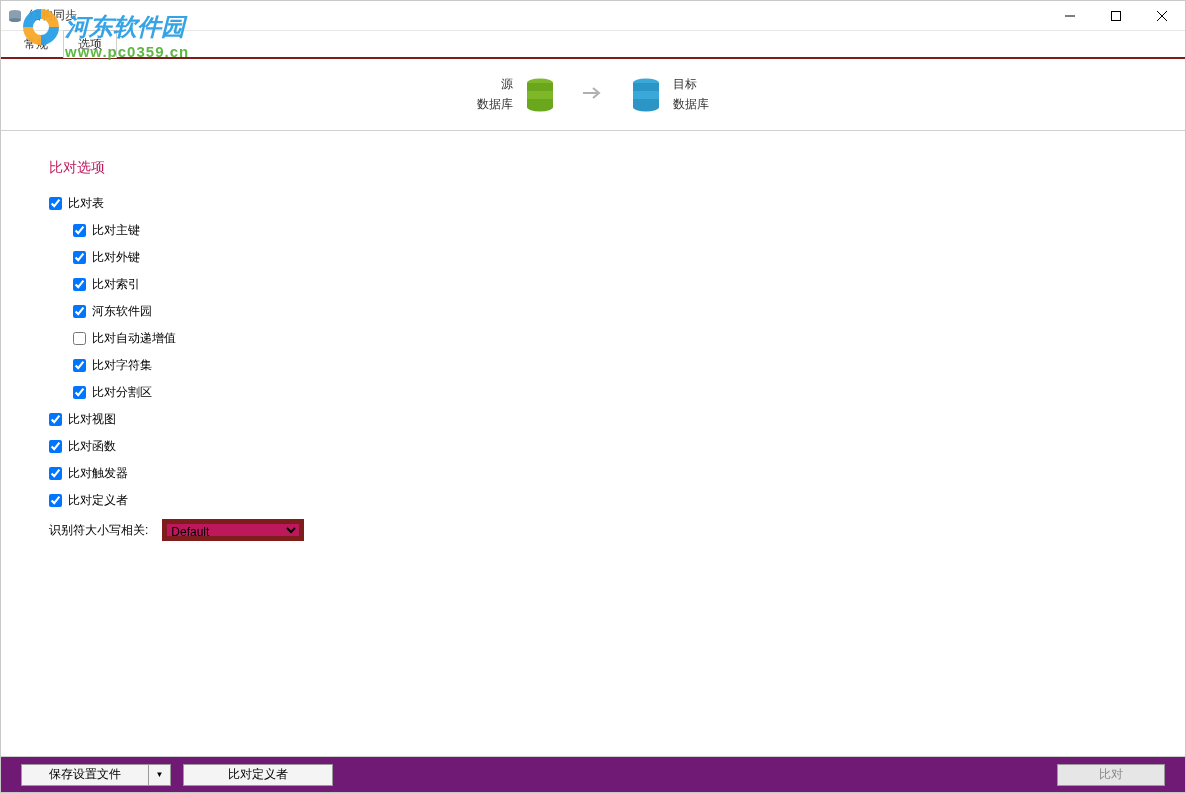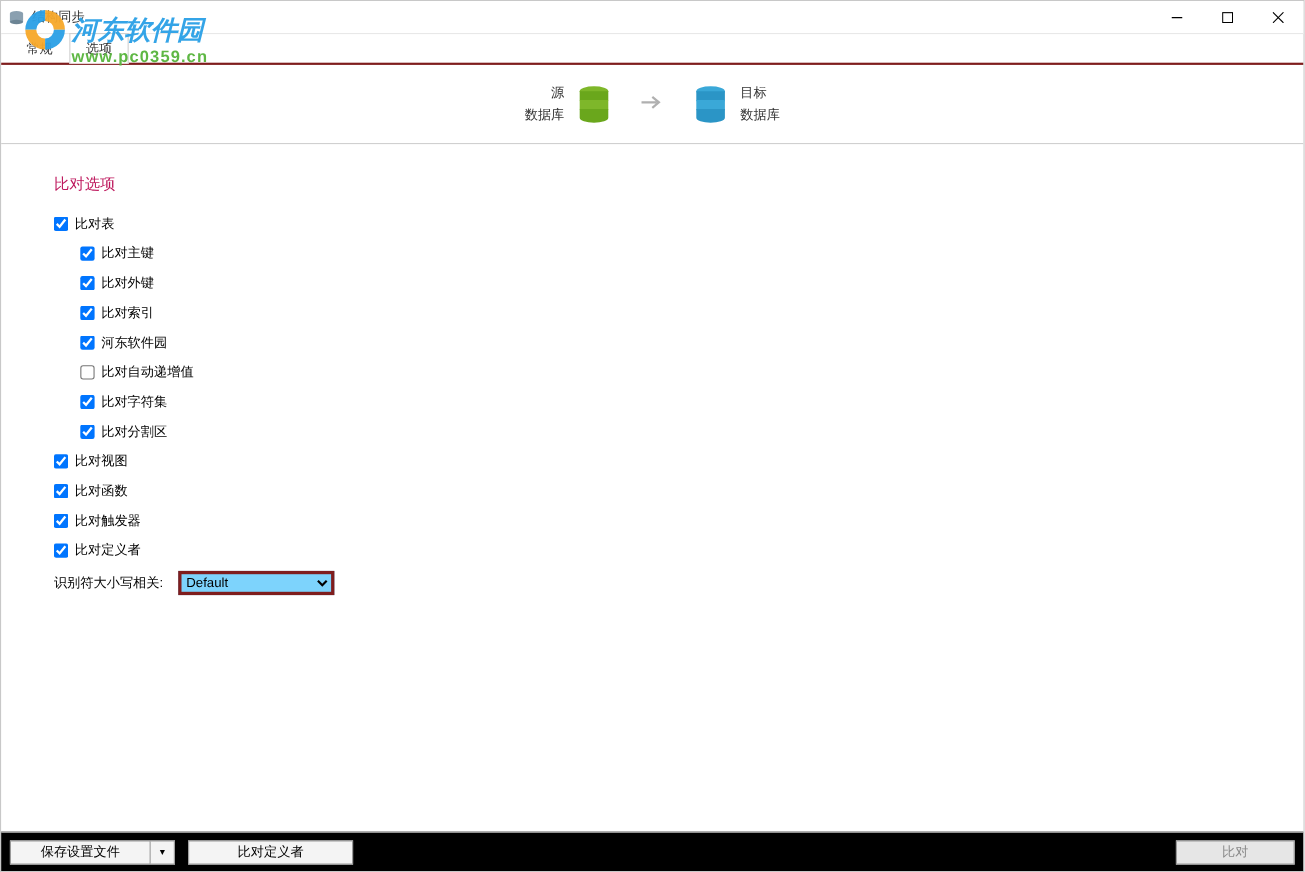--- a/index.html
+++ b/index.html
@@ -123,32 +123,32 @@
     .select-row {
       display: flex;
       align-items: center;
       gap: 14px;
       margin-top: 6px;
     }
     .select-row select {
       width: 142px;
       height: 22px;
       font-size: 12px;
-      border: 3px solid #7f1d1d;
-      background: #7dd3fc;
+      border: 5px solid #7f1d1d;
+      background: #be185d;
     }
     .footer {
       position: absolute;
       bottom: 0; left: 0; right: 0;
       height: 36px;
       border-top: 1px solid #d0d0d0;
       display: flex;
       align-items: center;
-      padding: 0 8px;
-      background: #000000;
+      padding: 0 20px;
+      background: #701a75;
     }
     .footer-btn {
       height: 22px;
       border: 1px solid #999;
       background: #f4f4f4;
       font-size: 12px;
       display: flex;
       align-items: center;
       justify-content: center;
       cursor: pointer;

